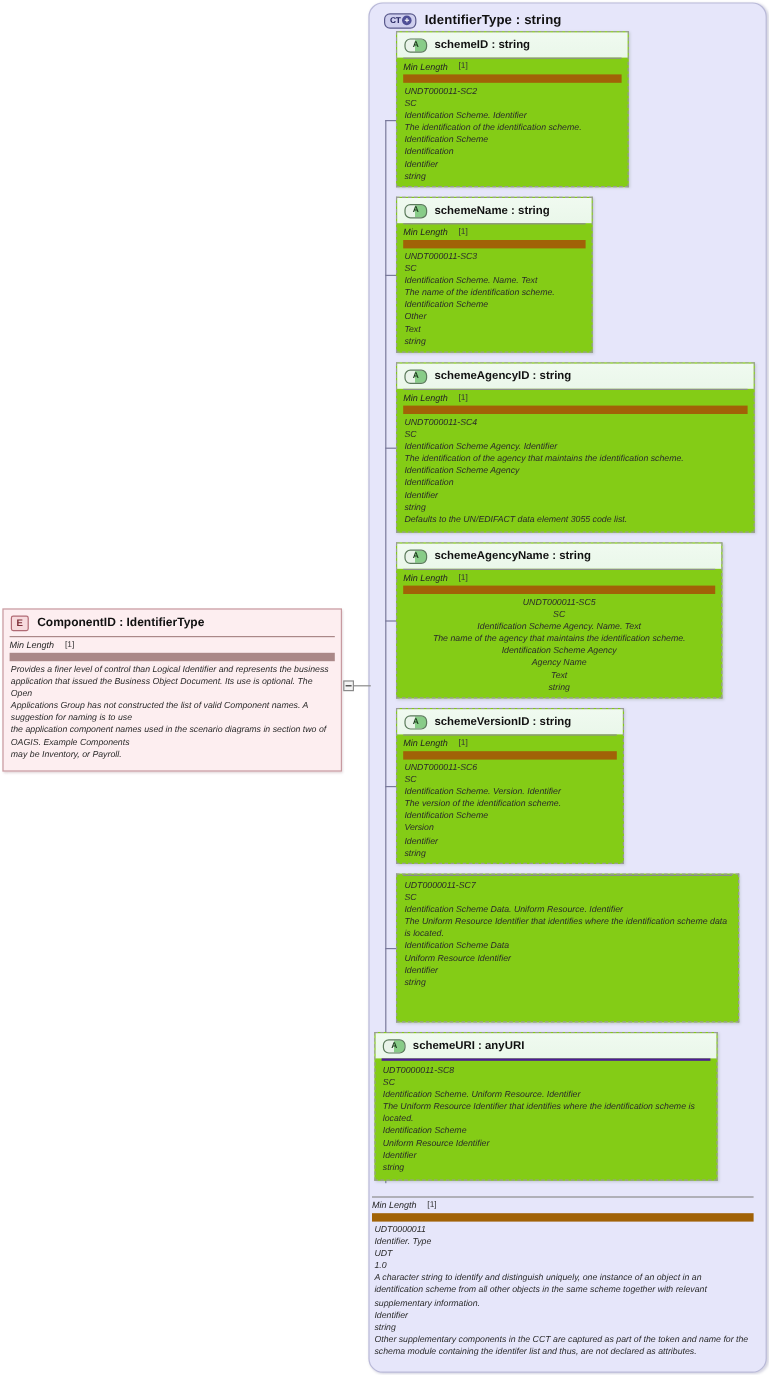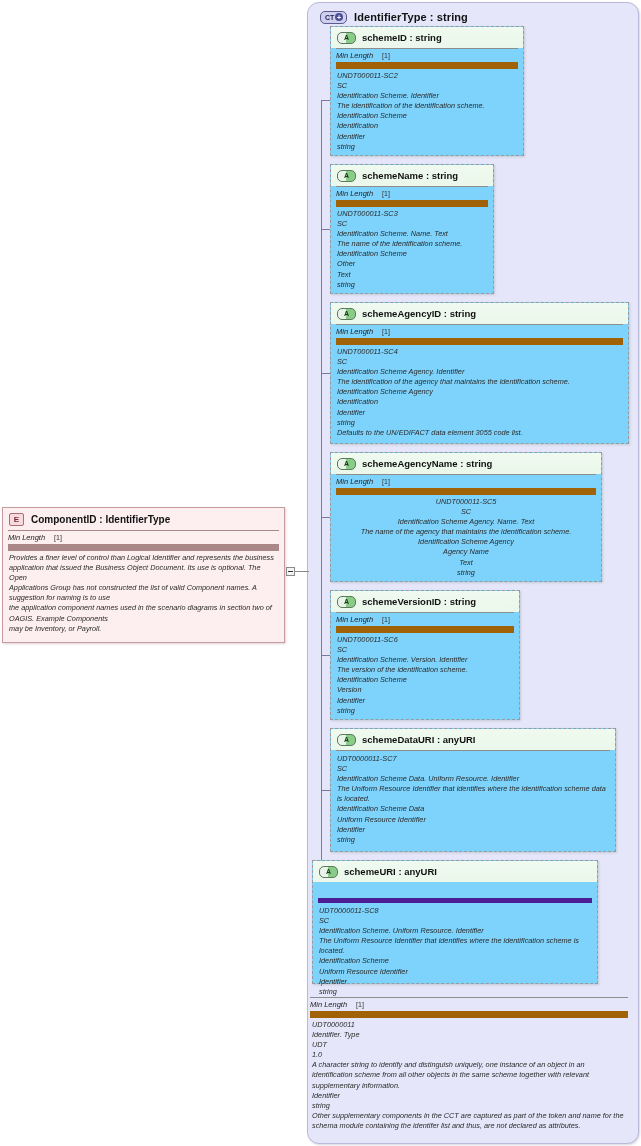--- a/index.html
+++ b/index.html
@@ -39,21 +39,21 @@
   }
 
   
   .tree-v{position:absolute;background:#7a7a9c;width:1px;}
   .tree-h{position:absolute;background:#7a7a9c;height:1px;}
 
   
   .attr{
     position:absolute;
     border:1px dashed #9a9a9a;
-    background:#7dd3fc;
+    background:#84cc16;
     box-sizing:border-box;
     box-shadow:1px 1px 2px rgba(110,130,110,.28);
   }
   .attr .hdr{
     height:21px;display:flex;align-items:center;gap:6px;
     padding-left:6px;box-sizing:border-box;
     background:linear-gradient(#f0faf0,#eaf7ea);
   }
   .attr .hdr-title{
     font-size:9.5px;font-weight:bold;color:#111;white-space:nowrap;
@@ -239,42 +239,38 @@
       <div>Identification Scheme. Version. Identifier</div>
       <div>The version of the identification scheme.</div>
       <div>Identification Scheme</div>
       <div>Version</div>
       <div>Identifier</div>
       <div>string</div>
     </div>
   </div>
 
   <div class="attr" style="left:330px;top:728px;width:286px;height:124px;">
-    <div class="hdr">
-      <span class="a-icon">A</span>
-      <span class="hdr-title">schemeDataURI : anyURI</span>
-    </div>
     <div class="doc" style="border-top:1px solid #8d8d8d;margin:0 5px;padding:3px 1px;">
       <div>UDT0000011-SC7</div>
       <div>SC</div>
       <div>Identification Scheme Data. Uniform Resource. Identifier</div>
       <div>The Uniform Resource Identifier that identifies where the identification scheme data is located.</div>
       <div>Identification Scheme Data</div>
       <div>Uniform Resource Identifier</div>
       <div>Identifier</div>
       <div>string</div>
     </div>
   </div>
 
   <div class="attr" style="left:312px;top:860px;width:286px;height:124px;">
     <div class="hdr">
       <span class="a-icon">A</span>
       <span class="hdr-title">schemeURI : anyURI</span>
     </div>
-    <div class="doc" style="border-top:5px solid #4c1d95;margin:16px 5px;padding:3px 1px;">
+    <div class="doc" style="border-top:2px solid #4c1d95;margin:0 5px;padding:3px 1px;">
       <div>UDT0000011-SC8</div>
       <div>SC</div>
       <div>Identification Scheme. Uniform Resource. Identifier</div>
       <div>The Uniform Resource Identifier that identifies where the identification scheme is located.</div>
       <div>Identification Scheme</div>
       <div>Uniform Resource Identifier</div>
       <div>Identifier</div>
       <div>string</div>
     </div>
   </div>

